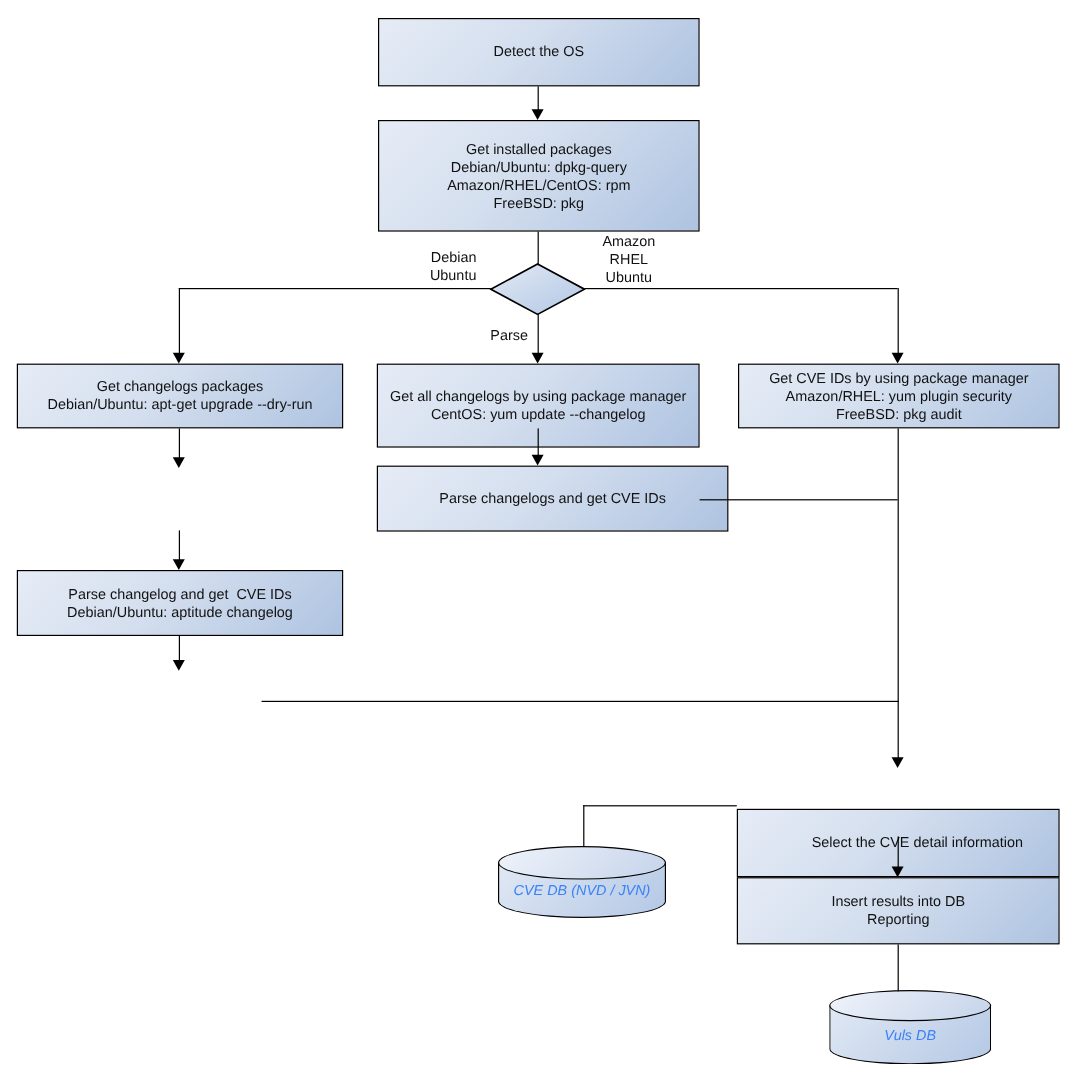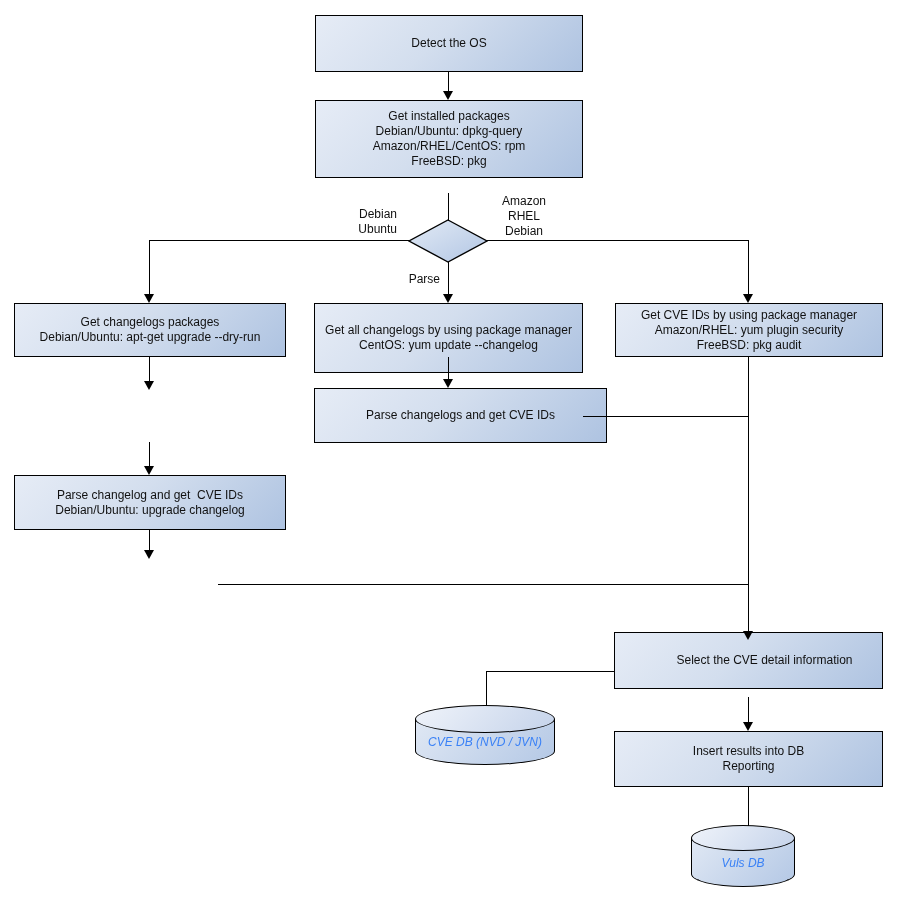--- a/index.html
+++ b/index.html
@@ -92,53 +92,53 @@
 </style>
 </head>
 <body>
 
 <div id="canvas">
 
   <div class="node" style="left:315px; top:15px; width:268px; height:57px;">
     <span class="node-label">Detect the OS</span>
   </div>
 
-  <div class="node" style="left:315px; top:100px; width:268px; height:78px;">
+  <div class="node" style="left:315px; top:100px; width:268px; height:93px;">
     <span class="node-label">Get installed packages
 Debian/Ubuntu: dpkg-query
 Amazon/RHEL/CentOS: rpm
 FreeBSD: pkg</span>
   </div>
 
   <div class="node" style="left:14px; top:303px; width:272px; height:54px;">
     <span class="node-label">Get changelogs packages
 Debian/Ubuntu: apt-get upgrade --dry-run</span>
   </div>
 
   <div class="node" style="left:14px; top:475px; width:272px; height:55px;">
     <span class="node-label">Parse changelog and get  CVE IDs
-Debian/Ubuntu: upgrade changelog</span>
+Debian/Ubuntu: aptitude changelog</span>
   </div>
 
   <div class="node" style="left:314px; top:303px; width:269px; height:70px;">
     <span class="node-label">Get all changelogs by using package manager
 CentOS: yum update --changelog</span>
   </div>
 
   <div class="node" style="left:314px; top:388px; width:293px; height:55px;">
     <span class="node-label">Parse changelogs and get CVE IDs</span>
   </div>
 
   <div class="node" style="left:615px; top:303px; width:268px; height:54px;">
     <span class="node-label">Get CVE IDs by using package manager
 Amazon/RHEL: yum plugin security
 FreeBSD: pkg audit</span>
   </div>
 
-  <div class="node" style="left:614px; top:632px; width:269px; height:57px;padding-left:32px;">
+  <div class="node" style="left:614px; top:674px; width:269px; height:57px;padding-left:32px;">
     <span class="node-label">Select the CVE detail information</span>
   </div>
 
   <div class="node" style="left:614px; top:731px; width:269px; height:56px;">
     <span class="node-label">Insert results into DB
 Reporting</span>
   </div>
 
   <div class="shape-wrap" style="left:408px; top:219px; width:80px; height:44px;">
     <svg width="80" height="44" viewBox="0 0 80 44">
@@ -153,31 +153,31 @@
   </div>
 
 
 
   <div class="cylinder" style="left:415px; top:705px; width:140px; height:60px;">
     <div class="cyl-top" style="height:28px;"></div>
     <div class="cyl-body" style="top:14px; border-radius:0 0 50% 50% / 0 0 14px 14px;"></div>
     <div class="cyl-label" style="top:30px;">CVE DB (NVD / JVN)</div>
   </div>
 
-  <div class="cylinder" style="left:691px; top:825px; width:104px; height:62px;">
+  <div class="cylinder" style="left:691px; top:825px; width:135px; height:62px;">
     <div class="cyl-top" style="height:26px;"></div>
     <div class="cyl-body" style="top:13px; border-radius:0 0 50% 50% / 0 0 13px 13px;"></div>
     <div class="cyl-label" style="top:31px;">Vuls DB</div>
   </div>
 
   <div class="edge-label" style="left:337px; top:207px; width:60px; text-align:right;">Debian
 Ubuntu</div>
   <div class="edge-label" style="left:494px; top:194px; width:60px; text-align:center;">Amazon
 RHEL
-Debian</div>
+Ubuntu</div>
   <div class="edge-label" style="left:392px; top:272px; width:48px; text-align:right;">Parse</div>
 
   <div class="edge v" style="left:448px; top:72px; height:20px;"></div>
   <div class="arrow-down" style="left:443px; top:91px;"></div>
 
   <div class="edge v" style="left:448px; top:193px; height:28px;"></div>
 
   <div class="edge h" style="left:149px; top:240px; width:260px;"></div>
   <div class="edge v" style="left:149px; top:240px; height:55px;"></div>
   <div class="arrow-down" style="left:144px; top:294px;"></div>

